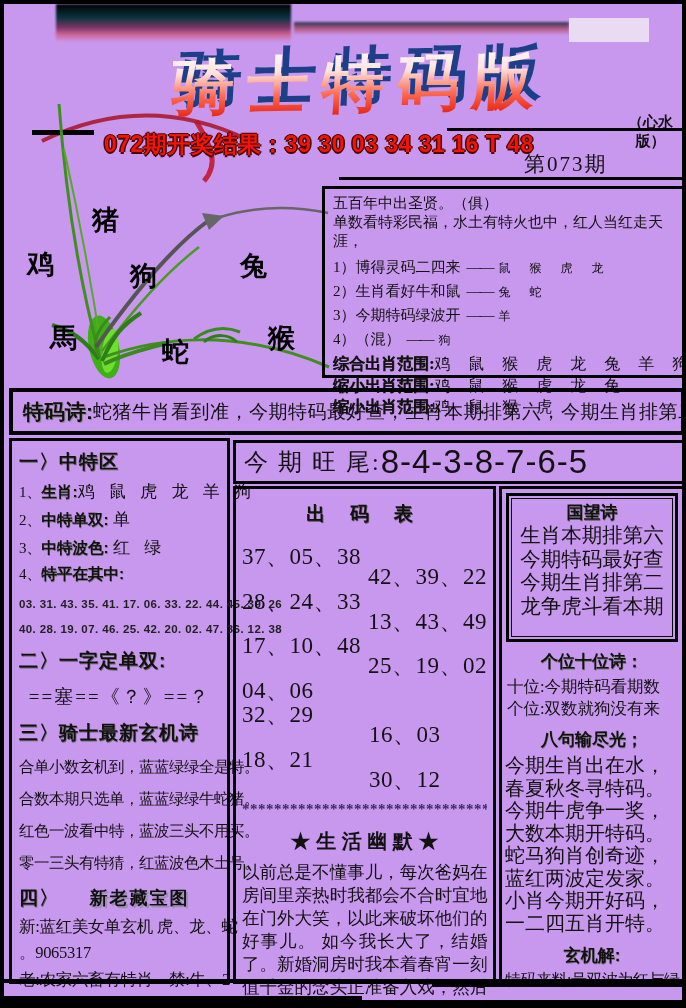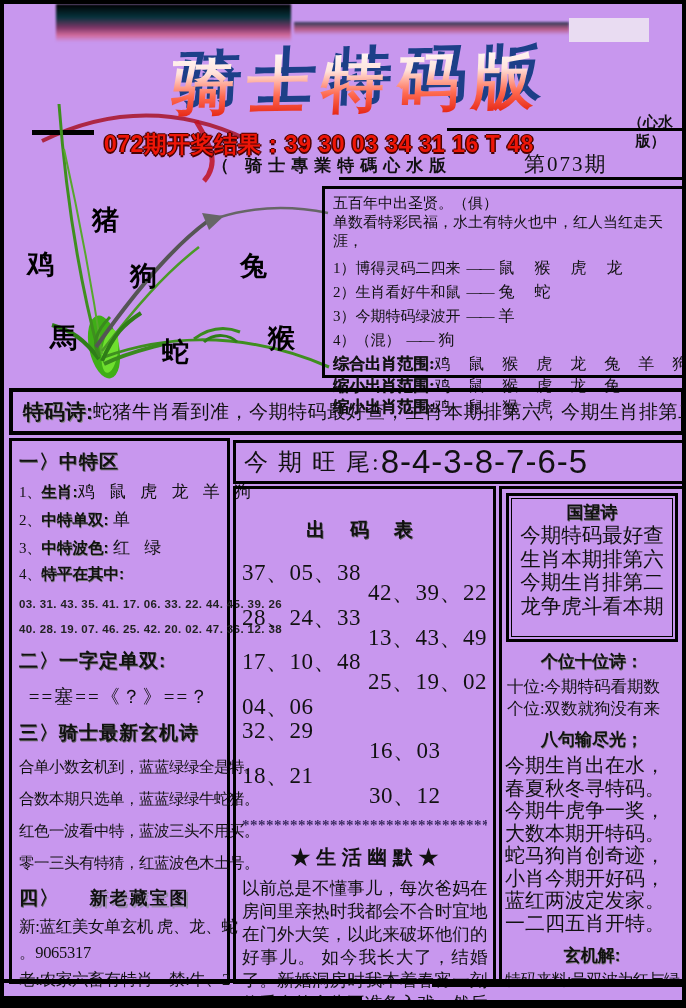--- a/index.html
+++ b/index.html
@@ -39,21 +39,21 @@
   .zl{position:absolute;font:700 27px "Liberation Sans",sans-serif;color:#000;}
   .z-pig{left:88px;top:198px;} .z-rooster{left:23px;top:242px;}
   .z-dog{left:126px;top:254px;} .z-rabbit{left:236px;top:244px;}
   .z-horse{left:46px;top:316px;} .z-snake{left:158px;top:330px;}
   .z-monkey{left:264px;top:316px;}
   
   .tips-box{left:318px;top:182px;width:365px;height:192px;border:3px solid #000;
     box-sizing:border-box;padding:5px 8px;font-size:15px;line-height:19px;}
   .tip-line{white-space:nowrap;margin-top:4px;}
   .tip-dash{letter-spacing:-2px;padding:0 6px;}
-  .tip-animals{letter-spacing:8px;font-size:16px;}
+  .tip-animals{letter-spacing:8px;font-size:12px;}
   .range-line{white-space:nowrap;margin-top:1.5px;font-size:16px;line-height:20px;}
   .range-label{font-weight:700;text-shadow:.6px 0 #333;}
   .range-animals{letter-spacing:7px;}
   
   .teme-bar{left:5px;top:384px;width:676px;height:47px;border:4px solid #000;
     box-sizing:border-box;display:flex;align-items:center;padding-left:10px;white-space:nowrap;}
   .teme-label{font:700 21px "Liberation Sans",sans-serif;text-shadow:1px 1px 0 #888;}
   .teme-text{font-size:19px;letter-spacing:.5px;}
   
   .left-col{left:5px;top:434px;width:221px;height:546px;border:3px solid #000;
@@ -72,21 +72,21 @@
     letter-spacing:2px;text-shadow:2px 2px 0 #9a8fae;}
   .treasure{font-size:16.5px;margin:4.5px 0;white-space:nowrap;letter-spacing:-0.3px;}
   
   .wangwei{left:229px;top:436px;width:452px;height:44px;border:3px solid #000;
     box-sizing:border-box;display:flex;align-items:center;padding-left:8px;white-space:nowrap;}
   .ww-label{font-size:24px;letter-spacing:2px;}
   .ww-value{font:400 33px "Liberation Sans",sans-serif;letter-spacing:1px;}
   .mid-col{left:229px;top:482px;width:263px;height:498px;border:3px solid #000;
     box-sizing:border-box;padding:4px 6px;}
   .chuma-title{text-align:center;font:700 19px "Liberation Serif",serif;letter-spacing:10px;
-    margin:24px 0 18px 0;text-shadow:.8px .8px 0 #555;}
+    margin:8px 0 18px 0;text-shadow:.8px .8px 0 #555;}
   .chuma-row{display:flex;font-size:23px;letter-spacing:.5px;line-height:24.5px;white-space:nowrap;}
   .chuma-row .cl{width:127px;} .chuma-row .cr{flex:1;margin-top:20px;}
   .sep-row{margin-top:9px;font:700 15px "Liberation Serif",serif;color:#3a2a60;
     white-space:nowrap;overflow:hidden;letter-spacing:.5px;}
   .humor-title{text-align:center;font:700 20px "Liberation Sans",sans-serif;margin:10px 0 6px 0;}
   .humor-text{font-size:17.5px;line-height:23px;text-align:justify;letter-spacing:-0.4px;}
   
   .right-col{left:495px;top:482px;width:186px;height:498px;border:3px solid #000;
     box-sizing:border-box;padding:3px;}
   .gw-box{border:3px solid #000;margin:1px;padding:2px;}
@@ -122,21 +122,20 @@
     <span class="mh mh-fill">骑士特码版</span>
   </div>
   <div class="abs edition-note">（心水版）</div>
 
   <div class="abs hdr-seg1"></div>
   <div class="abs hdr-box-top"></div>
   <div class="abs hdr-box-right"></div>
   <div class="abs hdr-underline"></div>
 
   <div class="abs result-line">072期开奖结果：39 30 03 34 31 16 T 48</div>
-  <div class="abs subtitle">（ 骑士專業特碼心水版</div>
   <div class="abs issue">第073期</div>
 
   <svg class="abs plant" viewBox="0 0 340 292">
     <ellipse cx="100" cy="258" rx="15" ry="32" fill="#3fae17" transform="rotate(-12 100 258)"></ellipse>
     <ellipse cx="106" cy="262" rx="8" ry="22" fill="#6fdf2f" transform="rotate(8 106 262)"></ellipse>
     <path d="M95,265 C75,190 62,110 55,15" fill="none" stroke="#3f8f1f" stroke-width="3"></path>
     <path d="M98,265 C90,210 80,150 60,60" fill="none" stroke="#57a82d" stroke-width="2"></path>
     <path d="M100,268 C150,250 230,237 325,278" fill="none" stroke="#3f8f1f" stroke-width="3"></path>
     <path d="M98,262 C130,220 160,185 195,158" fill="none" stroke="#4a9a26" stroke-width="2.5"></path>
     <path d="M95,270 C80,250 68,242 48,236" fill="none" stroke="#2f7d18" stroke-width="4"></path>
@@ -254,37 +253,37 @@
       </div>
     <div class="sep-row">****************************************</div>
     <div class="humor-title">★ 生 活 幽 默 ★</div>
     <div class="humor-text">以前总是不懂事儿，每次爸妈在房间里亲热时我都会不合时宜地在门外大笑，以此来破坏他们的好事儿。 如今我长大了，结婚了。新婚洞房时我本着春宵一刻值千金的念头正准备入戏，然后门外传来了爸妈的大笑声……</div>
   </div>
 
   <div class="abs right-col">
     <div class="gw-box">
       <div class="gw-inner">
         <div class="gw-title">国望诗</div>
+        <div class="gw-line">生肖本期排第六</div>
         <div class="gw-line">今期特码最好查</div>
-        <div class="gw-line">生肖本期排第六</div>
         <div class="gw-line">今期生肖排第二</div>
         <div class="gw-line">龙争虎斗看本期</div>
       </div>
     </div>
     <div class="rc-subtitle">个位十位诗：</div>
     <div class="gewei-line">十位:今期特码看期数</div>
     <div class="gewei-line">个位:双数就狗没有来</div>
     <div class="rc-subtitle">八句输尽光；</div>
     <div class="baju-line">今期生肖出在水，</div>
     <div class="baju-line">春夏秋冬寻特码。</div>
     <div class="baju-line">今期牛虎争一奖，</div>
     <div class="baju-line">大数本期开特码。</div>
     <div class="baju-line">蛇马狗肖创奇迹，</div>
+    <div class="baju-line">蓝红两波定发家。</div>
     <div class="baju-line">小肖今期开好码，</div>
-    <div class="baju-line">蓝红两波定发家。</div>
     <div class="baju-line">一二四五肖开特。</div>
     <div class="rc-subtitle" style="margin-top:10px;">玄机解:</div>
     <div class="xuanji-text">特码来料:号双波为红与绿</div>
   </div>
 
   <div class="abs foot-line1"></div>
   <div class="abs foot-seg"></div>
   <div class="abs foot-seg2"></div>
   <div class="abs foot-band"></div>
 

